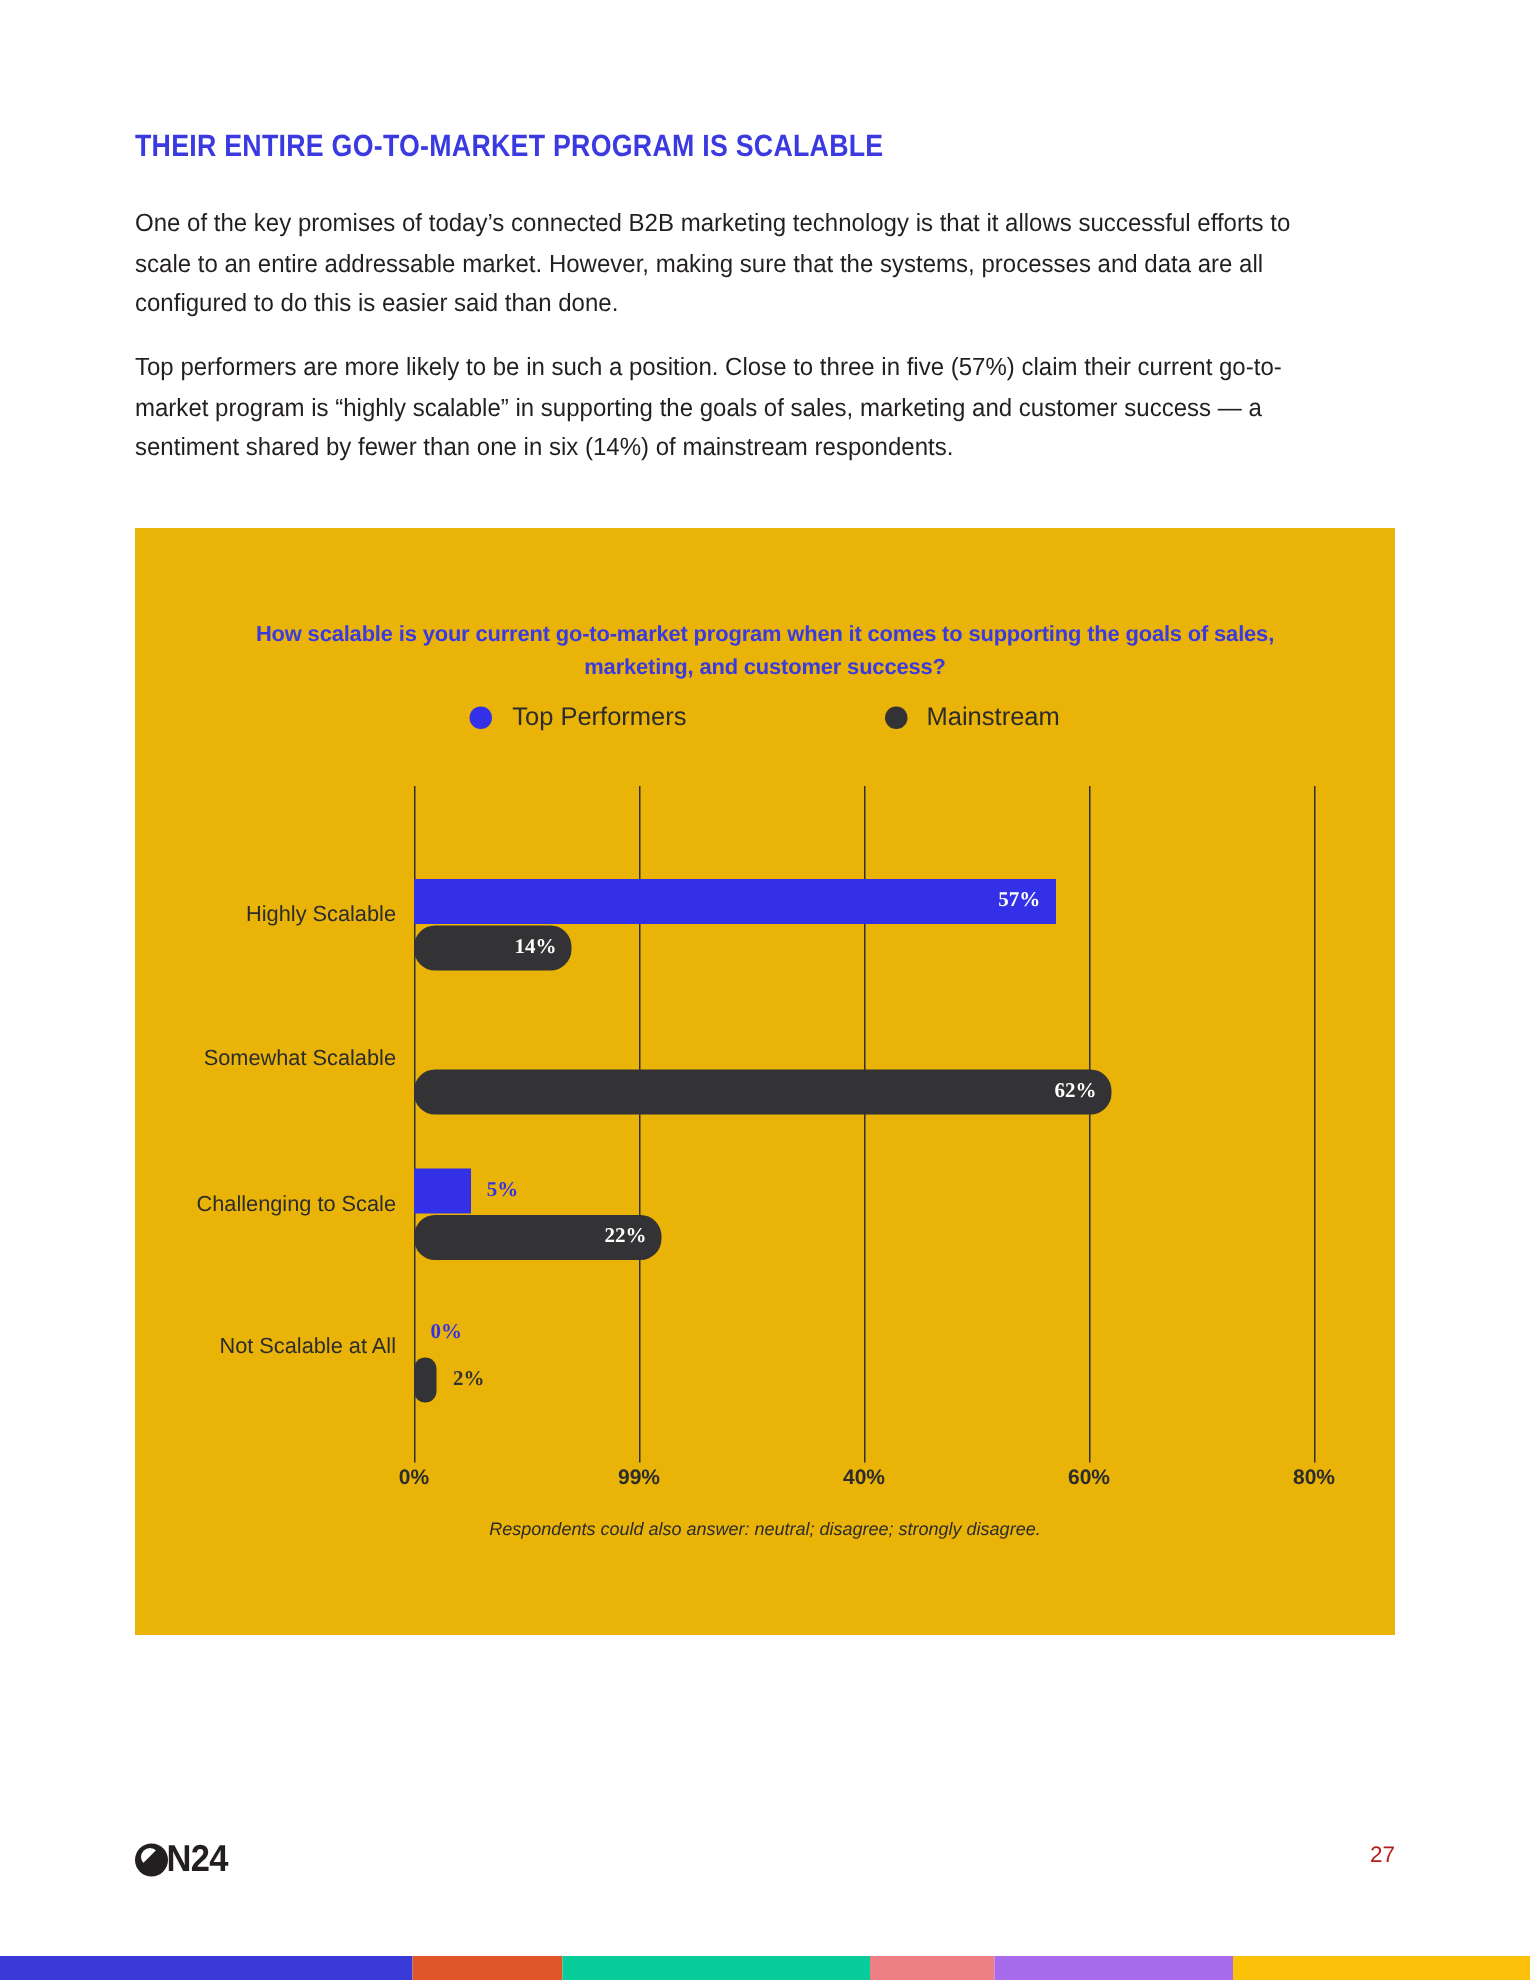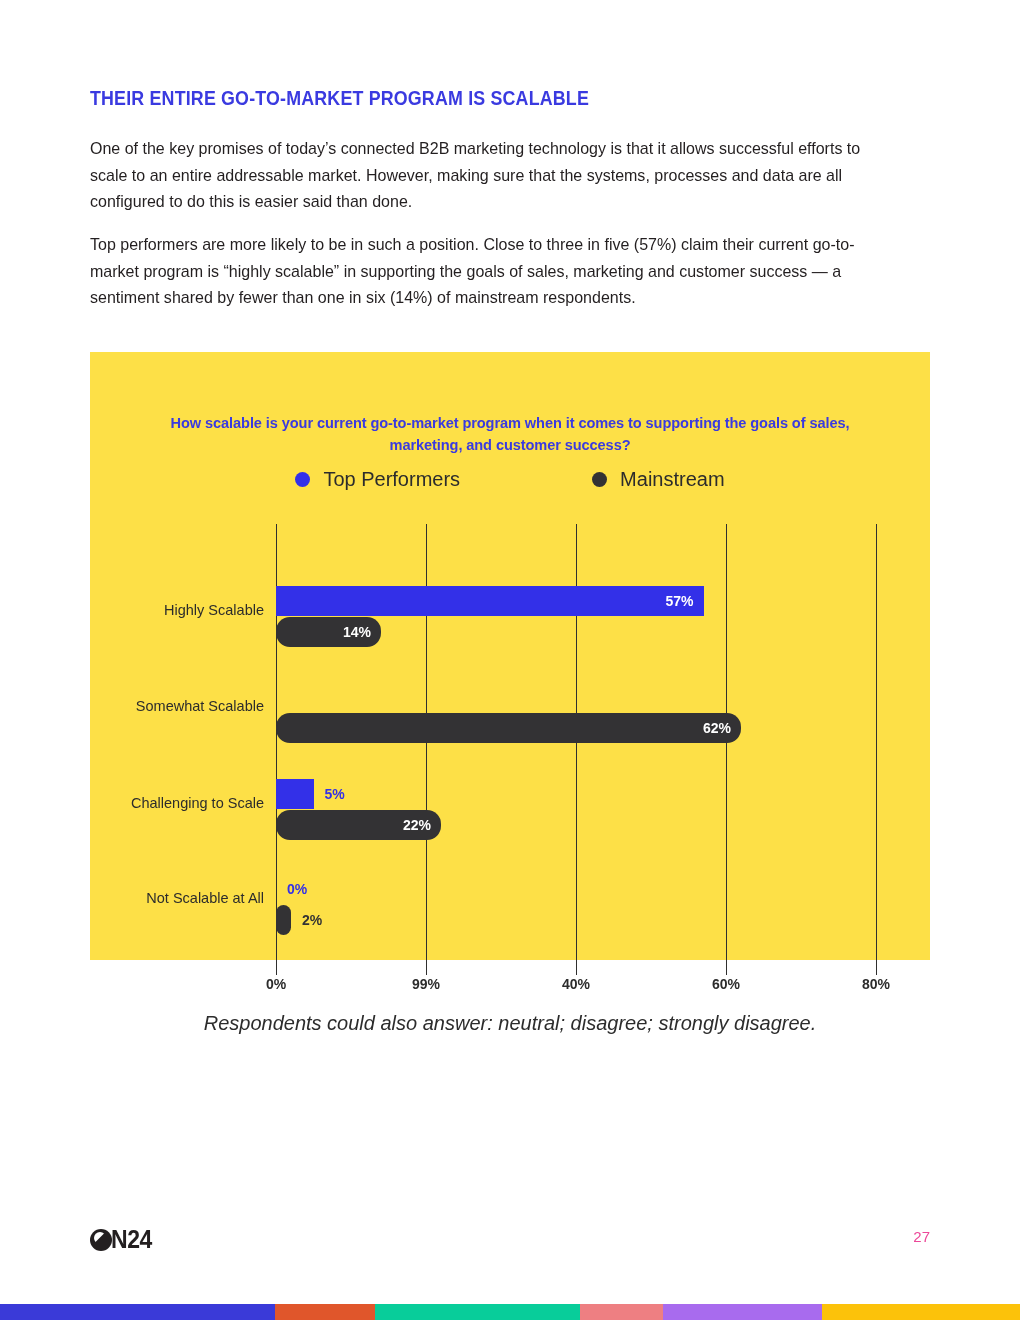--- a/index.html
+++ b/index.html
@@ -50,22 +50,22 @@
   }
   .para-1 { top: 136px; }
   .para-2 { top: 232px; }
 
   
   .chart-panel {
     position: absolute;
     left: 90px;
     top: 352px;
     width: 840px;
-    height: 608px;
-    background: #fde047;
+    height: 738px;
+    background: #eab308;
   }
 
   .chart-title {
     position: absolute;
     left: 50px;
     top: 60px;
     width: 740px;
     text-align: center;
     font-size: 14.6px;
     font-weight: 700;
@@ -91,21 +91,21 @@
   }
   .legend-dot {
     width: 15px;
     height: 15px;
     border-radius: 50%;
     display: block;
   }
   .legend-dot.blue { background: #3330E8; }
   .legend-dot.dark { background: #333234; }
   .legend-label {
-    font-size: 20px;
+    font-size: 17px;
     color: #2C2C2C;
     white-space: nowrap;
   }
 
   
   .plot {
     position: absolute;
     left: 186px;           
     top: 172px;            
     width: 600px;          
@@ -132,20 +132,21 @@
 
   .group { position: absolute; left: 0; width: 100%; }
 
   .bar {
     position: absolute;
     left: 0;
     height: 30px;
     display: flex;
     align-items: center;
     justify-content: flex-end;
+    font-family: Liberation Serif, serif;
   }
   .bar.blue { background: #3330E8; }
   .bar.dark { background: #333234; border-radius: 14px; }
 
   .bar-value {
     font-size: 14px;
     font-weight: 700;
     color: #ffffff;
     padding-right: 10px;
     white-space: nowrap;
@@ -177,21 +178,21 @@
     font-weight: 700;
     color: #2C2C2C;
   }
 
   .footnote {
     position: absolute;
     left: 50px;
     top: 660px;
     width: 740px;
     text-align: center;
-    font-size: 20px;
+    font-size: 12px;
     font-style: italic;
     color: #2C2C2C;
   }
 
   
   .logo {
     position: absolute;
     left: 90px;
     top: 1225px;
     display: flex;
@@ -224,21 +225,21 @@
     margin-left: -1px;
     transform: scaleX(0.92);
     transform-origin: left center;
   }
 
   .page-number {
     position: absolute;
     right: 90px;
     top: 1228px;
     font-size: 15px;
-    color: #ec4899;
+    color: #b91c1c;
   }
 
   .color-strip {
     position: absolute;
     left: 0;
     bottom: 0;
     width: 1020px;
     height: 16px;
     display: flex;
   }

